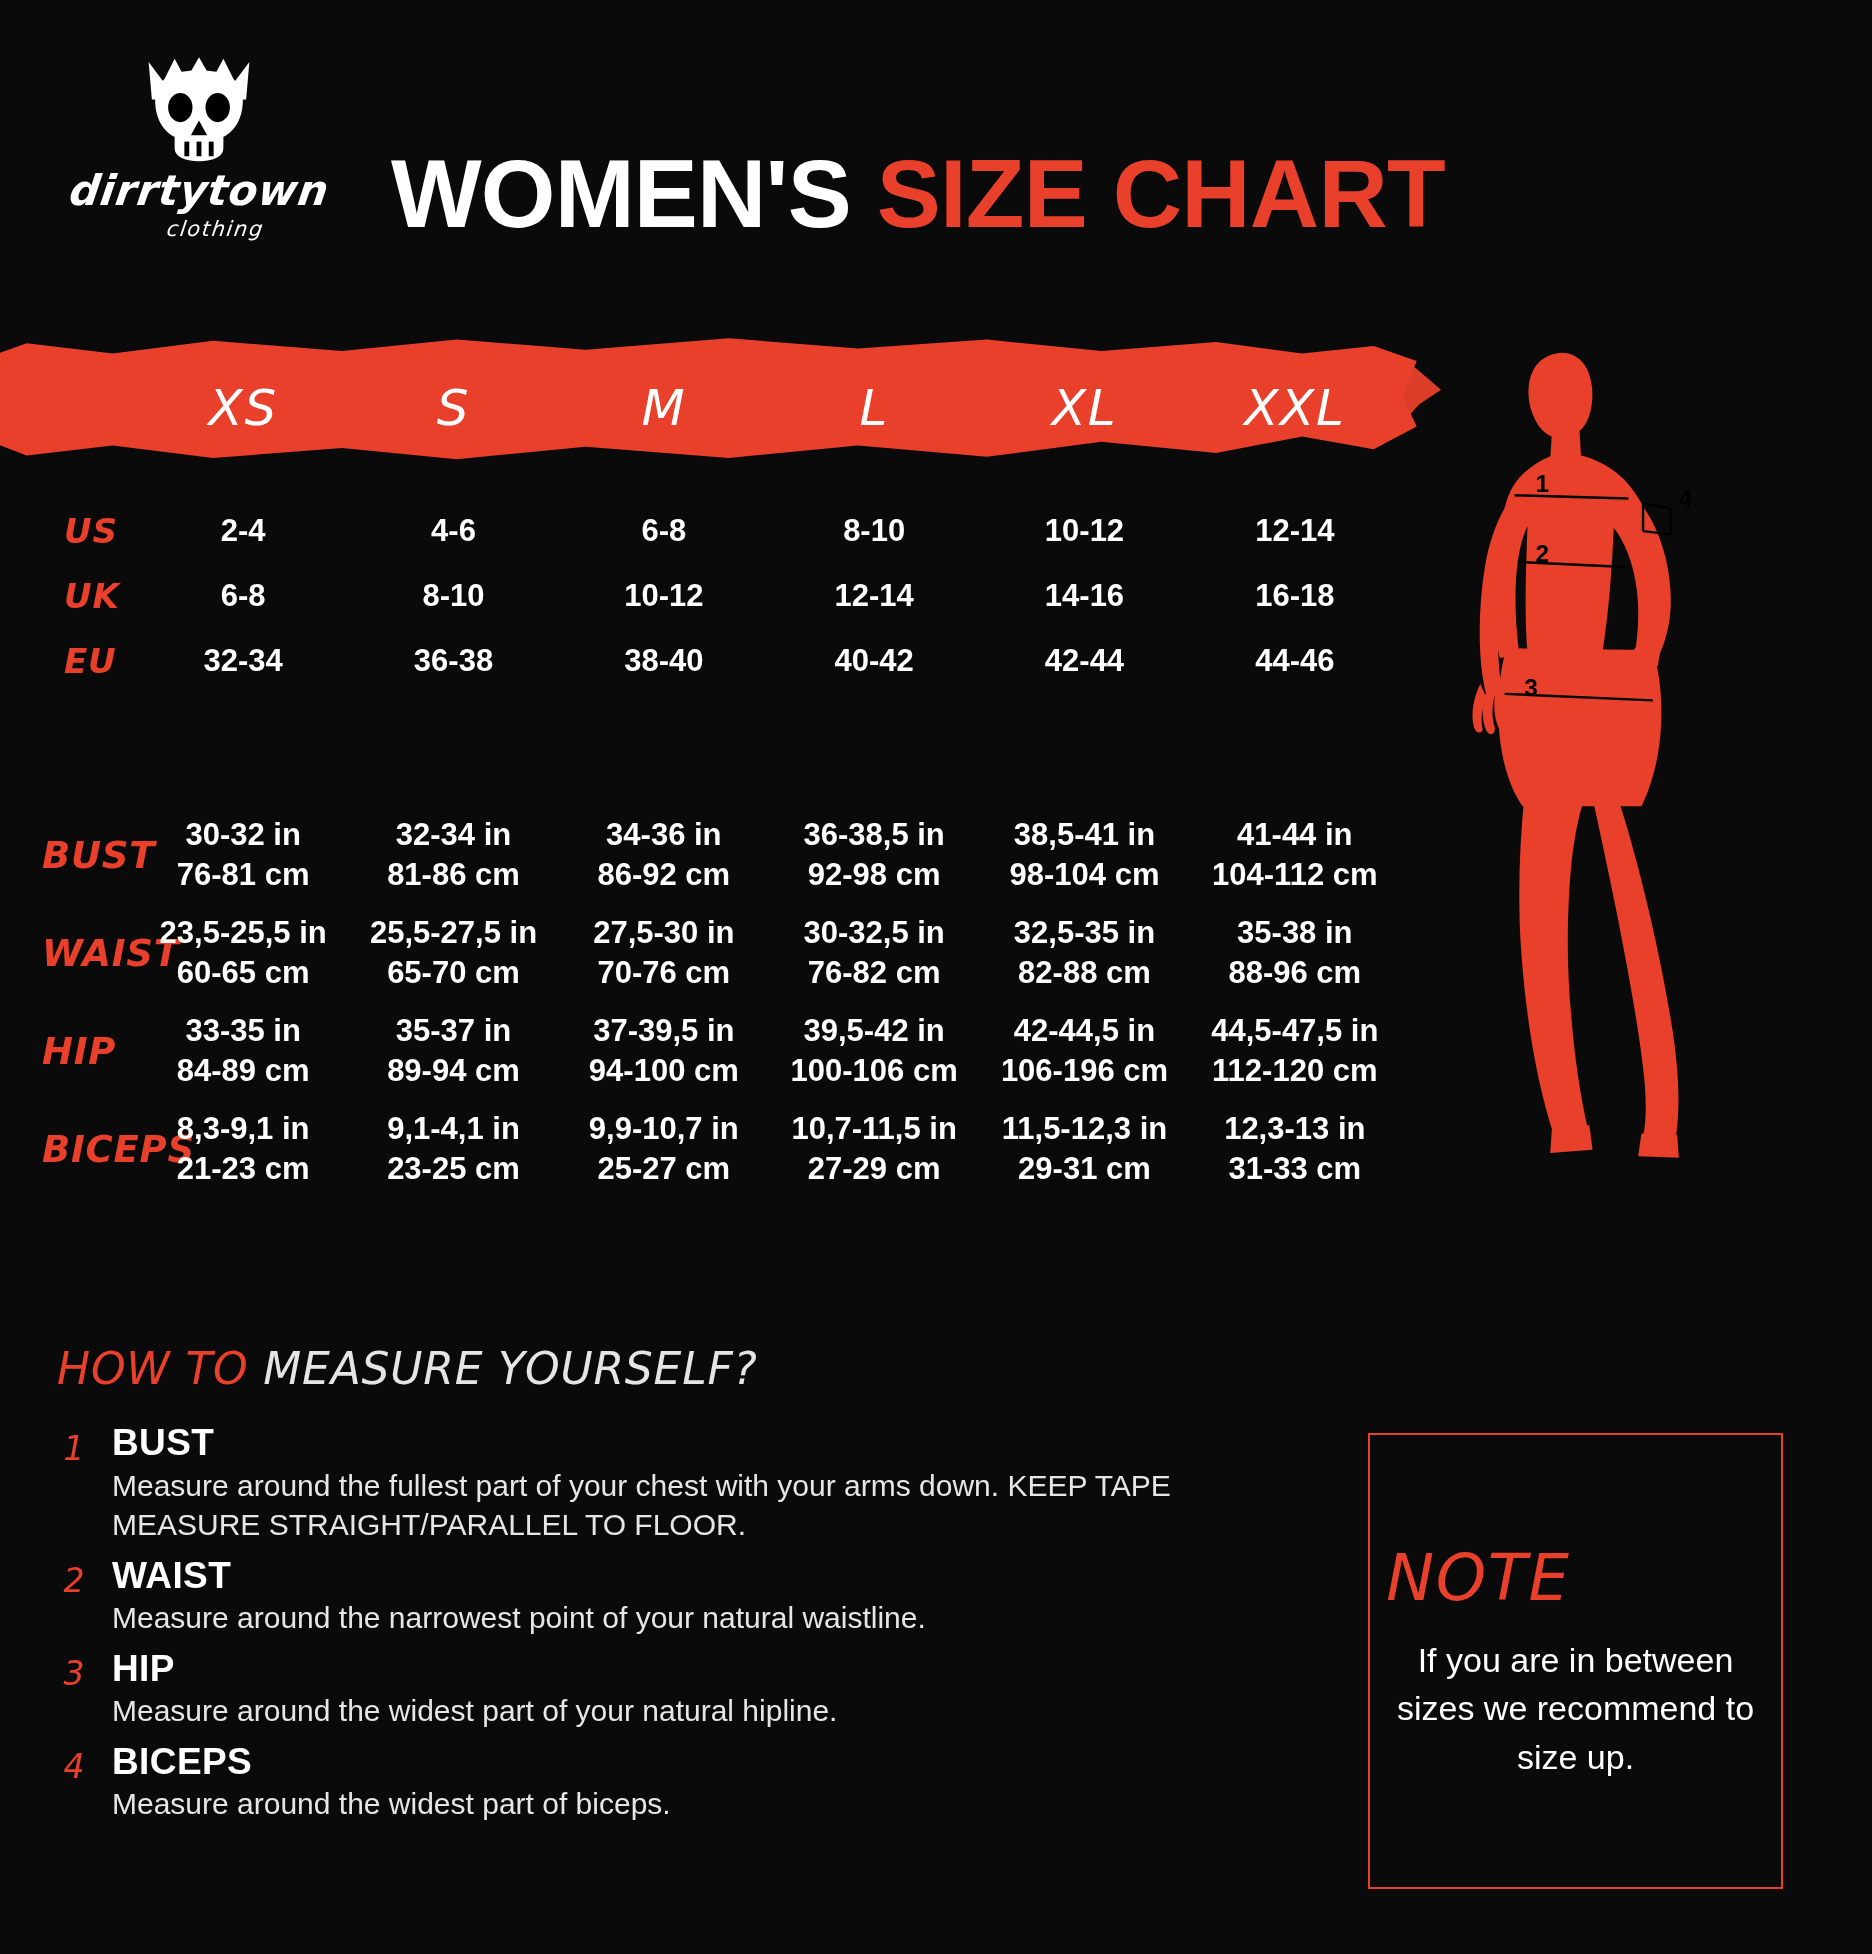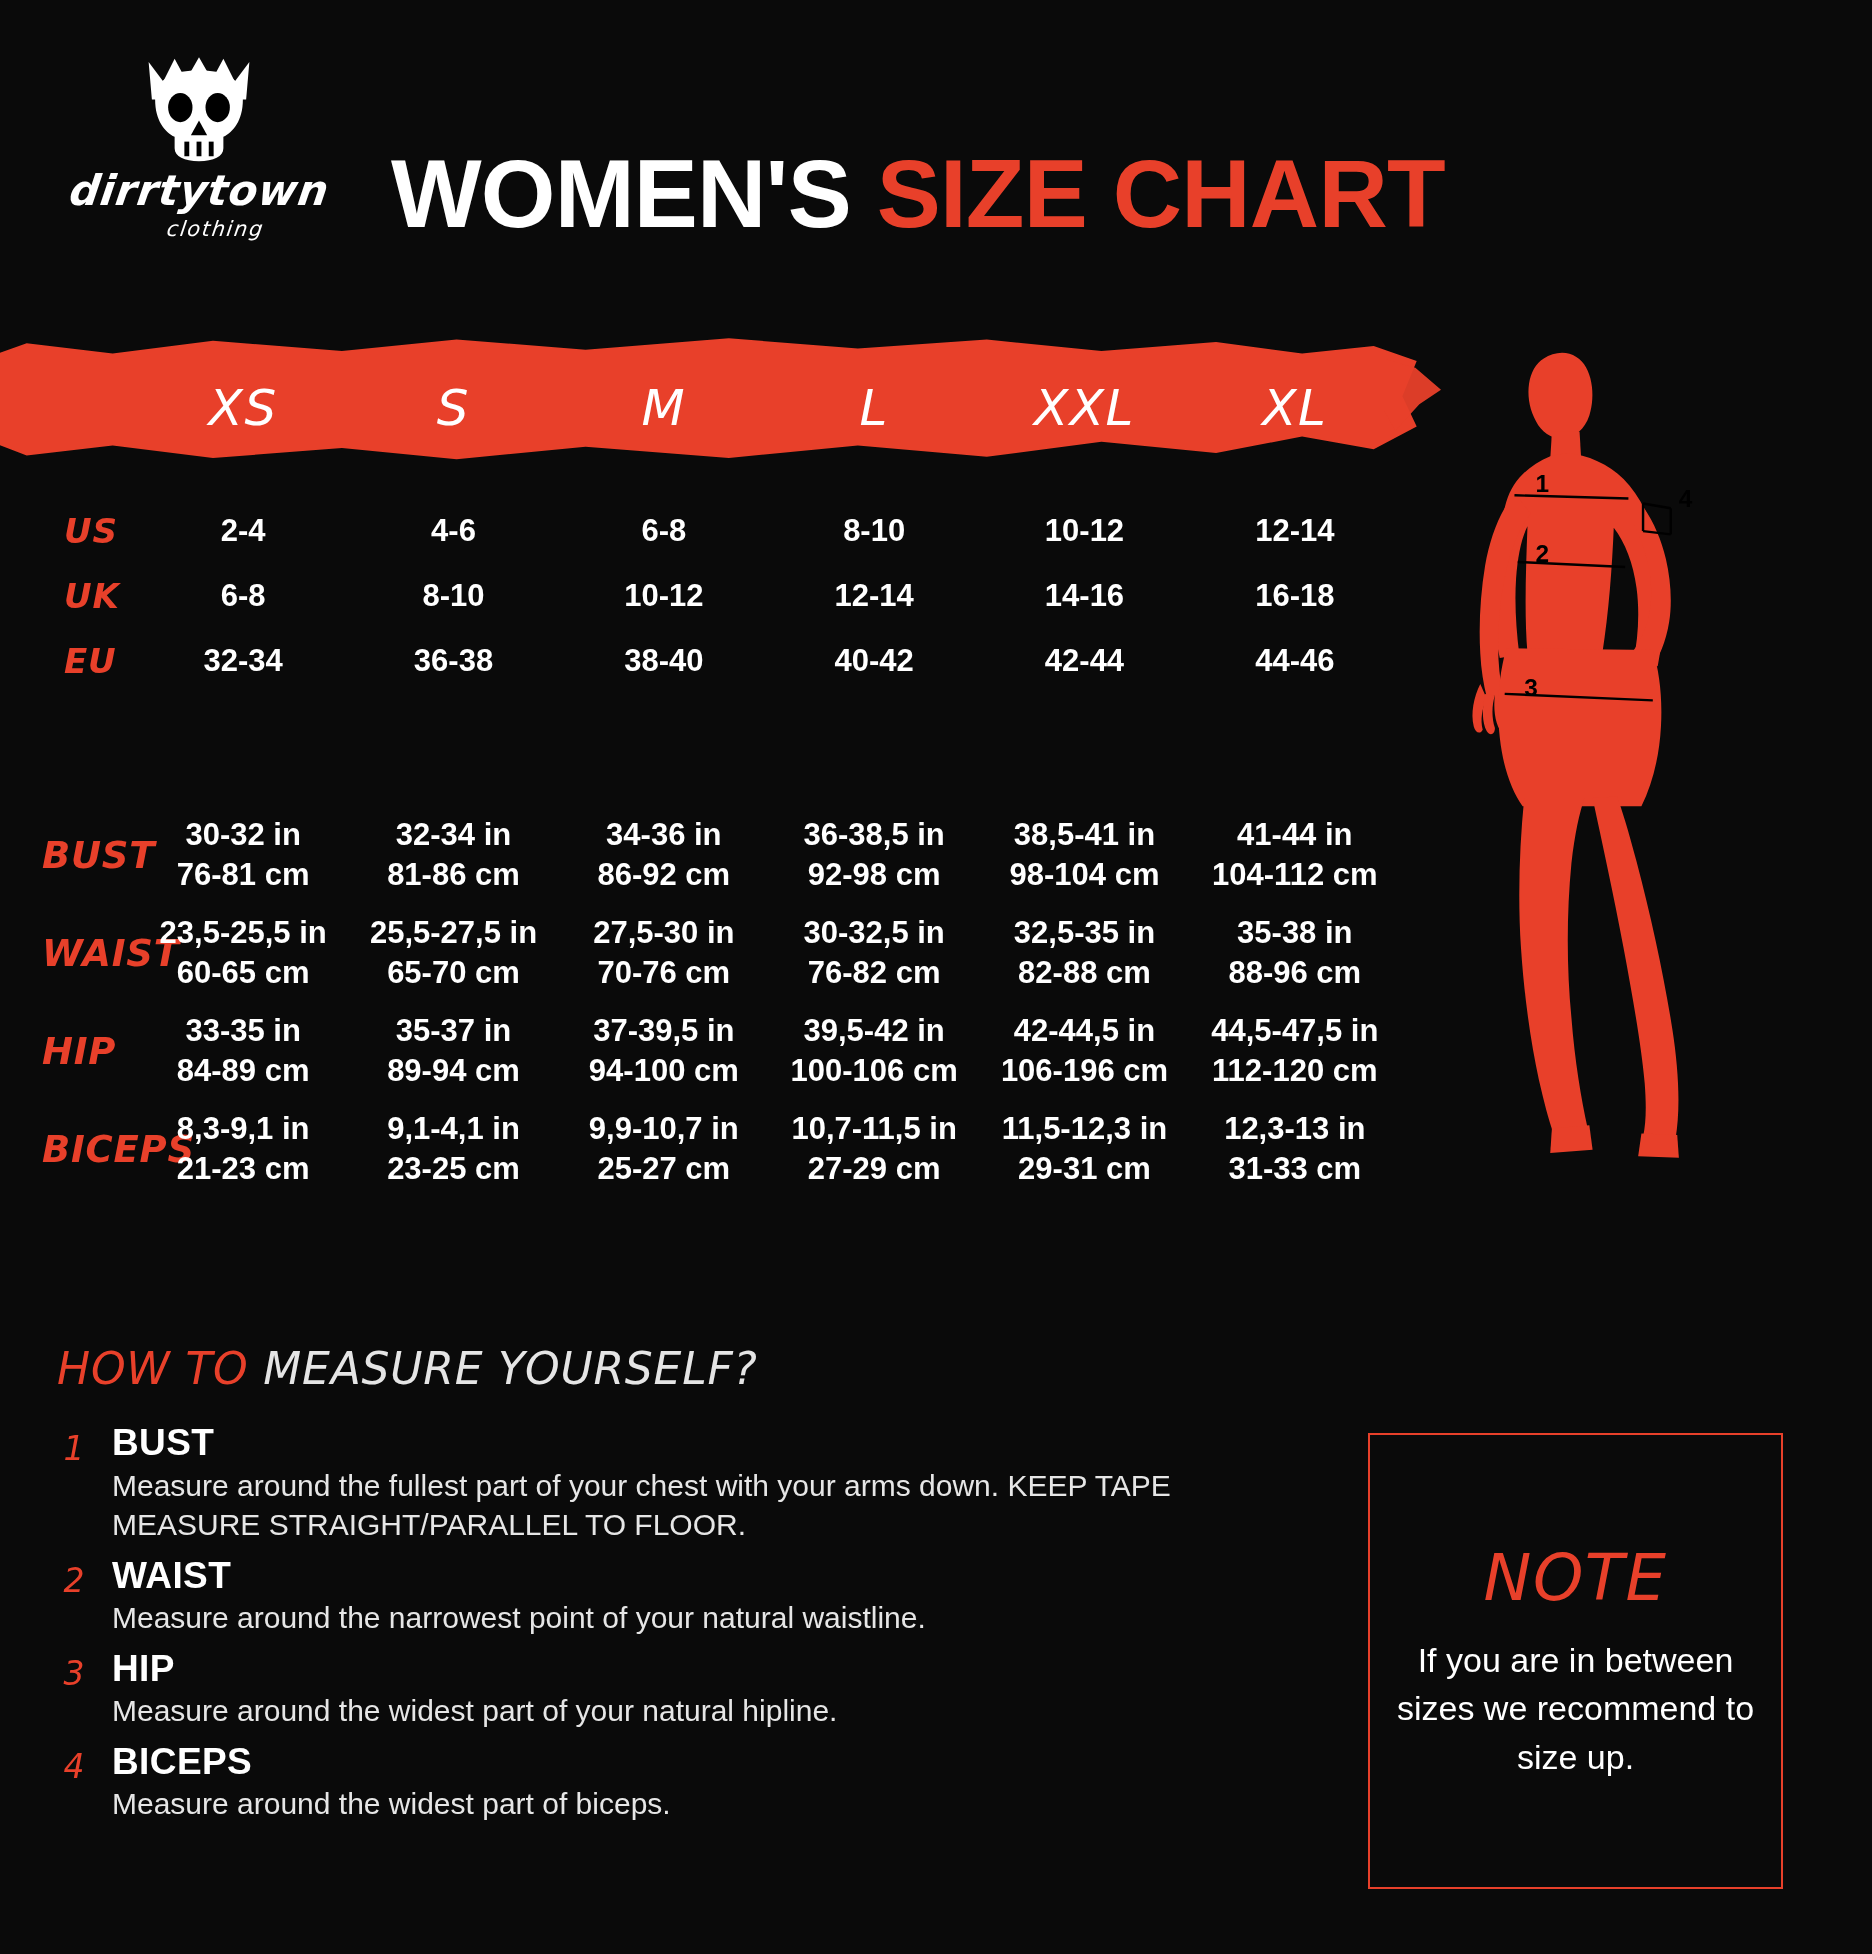--- a/index.html
+++ b/index.html
@@ -196,21 +196,21 @@
   }
 
   
   .note {
     position: absolute;
     left: 1368px; top: 1433px;
     width: 415px; height: 456px;
     border: 2.4px solid #e8402a;
     display: flex;
     flex-direction: column;
-    align-items: center;
+    align-items: flex-start;
     justify-content: center;
     padding: 16.3px;
   }
   .note-title {
     color: #e8402a;
     font-size: 64px;
     font-family: "DejaVu Sans", sans-serif;
     font-style: italic;
     letter-spacing: 1.6px;
     margin-bottom: 21px;
@@ -255,22 +255,22 @@
 
   <div class="brush-wrap">
     <div class="brush"></div>
     <div class="brush-tail"></div>
     <div class="size-headers">
       <div class="lbl-col"></div>
       <div class="sz">XS</div>
       <div class="sz">S</div>
       <div class="sz">M</div>
       <div class="sz">L</div>
+      <div class="sz">XL</div>
       <div class="sz">XXL</div>
-      <div class="sz">XL</div>
     </div>
   </div>
 
   <div class="table t-region">
 
     <div class="row region">
       <div class="rlabel">US</div>
       <div class="cell">2-4</div>
       <div class="cell">4-6</div>
       <div class="cell">6-8</div>

